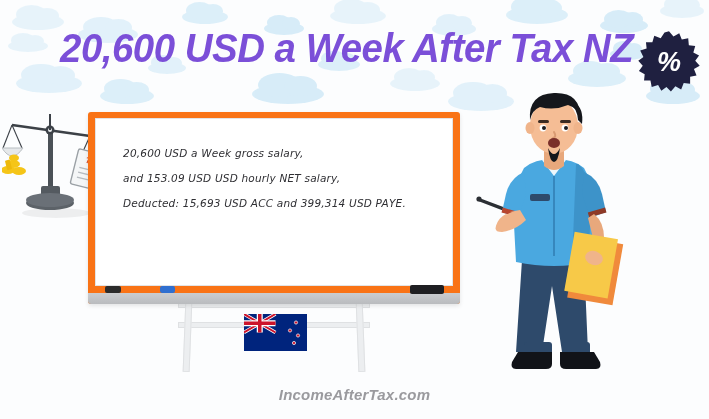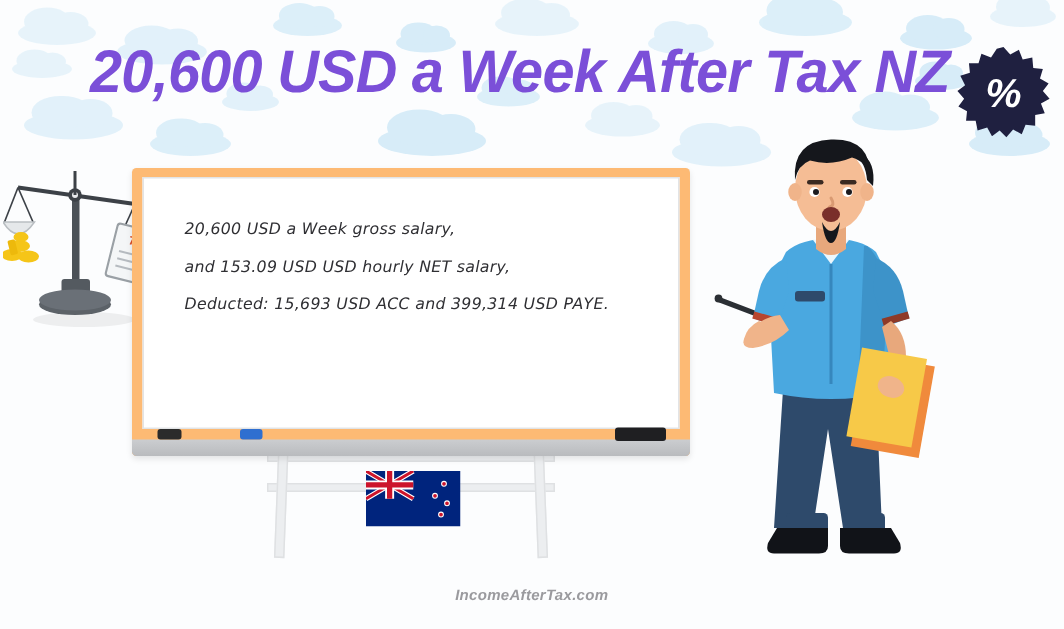--- a/index.html
+++ b/index.html
@@ -44,21 +44,21 @@
     font-family:"Liberation Sans", sans-serif;
   }
 
   
   .scales { position:absolute; left:2px; top:108px; width:108px; height:112px; z-index:4; }
 
   
   .board-wrap { position:absolute; left:88px; top:112px; width:372px; height:192px; z-index:5; }
   .board-frame {
     position:absolute; inset:0;
-    background:#fdba74;
+    background:#f97316;
     border-radius:3px;
     box-shadow:0 2px 4px rgba(0,0,0,.10);
   }
   .board-face {
     position:absolute; left:7px; top:6px; right:7px; bottom:18px;
     background:#ffffff;
     border:1px solid #e2e4e6;
   }
   .board-tray {
     position:absolute; left:0; right:0; bottom:0; height:11px;
@@ -91,21 +91,21 @@
 
   .nzflag { position:absolute; left:66px; top:14px; width:63px; height:37px; z-index:4; }
 
   
   .man { position:absolute; left:470px; top:90px; width:170px; height:290px; z-index:5; }
 
   
   .footer {
     position:absolute; left:0; right:0; bottom:16px;
     text-align:center;
-    font-size:10px; font-weight:bold;
+    font-size:15px; font-weight:bold;
     color:#9a9a9e;
     letter-spacing:.2px;
     font-family:"Liberation Sans", sans-serif;
     z-index:6;
   }
 </style>
 </head>
 <body>
 
 <div id="stage">

